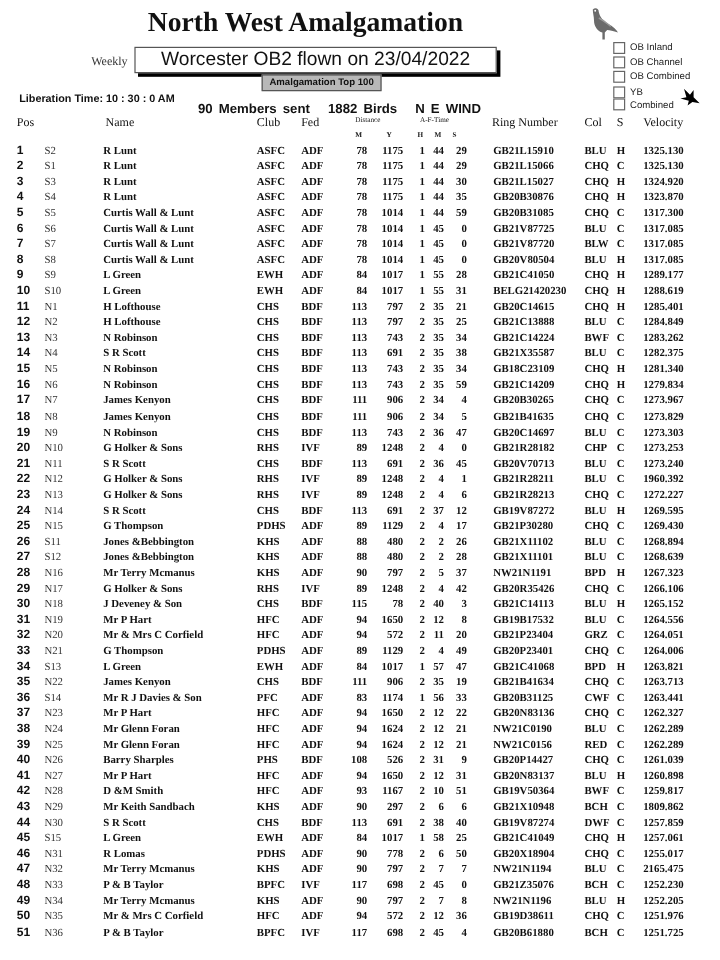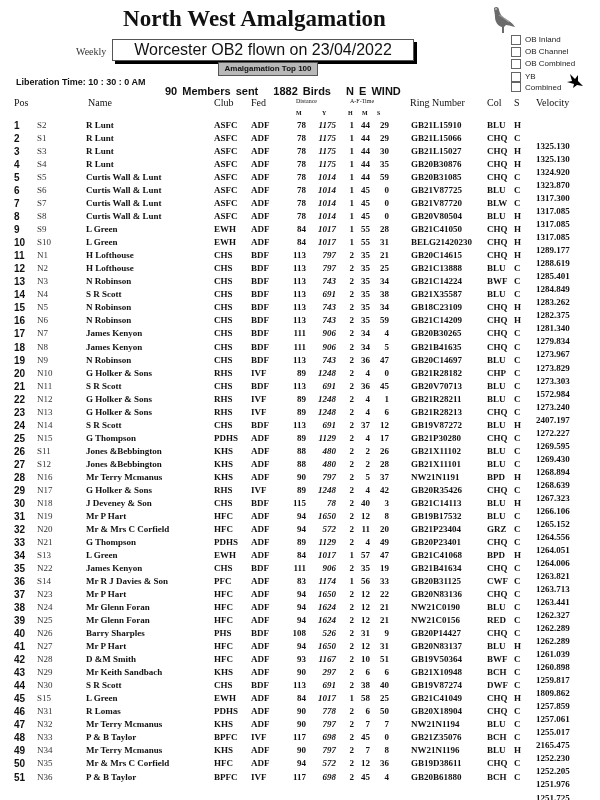--- a/index.html
+++ b/index.html
@@ -21,28 +21,28 @@
     .hdr { position: absolute; top: 97px; font-weight: normal; font-size: 10px; text-align: center; }
     .subhdr { position: absolute; top: 110px; font-weight: bold; font-size: 6px; }
     .row { position: absolute; left: 0; width: 600px; height: 13px; font-size: 9px; font-weight: bold; line-height: 13px; }
     .row span { position: absolute; white-space: nowrap; }
     .c-pos { left: 14px; font-family: "Liberation Sans", sans-serif; font-size: 10px; }
     .c-sec { left: 37px; font-weight: normal; color: #333; }
     .c-name { left: 75px; margin-left: 11px; }
     .c-club { left: 214px; }
     .c-fed { left: 251px; }
     .c-m { left: 284px; width: 22px; text-align: right; }
-    .c-y { left: 310px; width: 26px; text-align: right; font-style: italic; }
+    .c-y { left: 310px; width: 26px; text-align: right; }
     .c-h { left: 346px; width: 8px; text-align: right; }
     .c-mi { left: 357px; width: 13px; text-align: right; }
     .c-s { left: 375px; width: 14px; text-align: right; }
     .c-ring { left: 411px; }
     .c-col { left: 487px; text-align: right; }
     .c-st { left: 514px; }
-    .c-vel { left: 536px; margin-top: 21px; }
+    .c-vel { left: 536px; }
   </style>
 </head>
 <body>
 
 <div class="title">North West Amalgamation</div>
 
 <svg class="pigeon" viewBox="0 0 26 30">
   <path d="M5 3 C7 1 10 2 10 5 C11 9 13 12 18 15 C22 17 25 20 26 22 C22 21 19 20 17 20 L15 22 L15 28 L13 28 L13 22 C9 21 6 17 6 12 C6 9 5 6 5 3 Z" fill="#6b6b6b"></path>
   <circle cx="7" cy="4" r="0.8" fill="#fff"></circle>
   <path d="M10 10 C14 12 16 14 20 17" stroke="#9a9a9a" stroke-width="1.2" fill="none"></path>
@@ -416,21 +416,21 @@
       <span class="c-club">RHS</span>
       <span class="c-fed">IVF</span>
       <span class="c-m">89</span>
       <span class="c-y">1248</span>
       <span class="c-h">2</span>
       <span class="c-mi">4</span>
       <span class="c-s">0</span>
       <span class="c-ring">GB21R28182</span>
       <span class="c-col">CHP</span>
       <span class="c-st">C</span>
-      <span class="c-vel">1572.984</span>
+      <span class="c-vel">1273.253</span>
     </div>
     <div class="row" style="top: 379.6px;">
       <span class="c-pos">21</span>
       <span class="c-sec">N11</span>
       <span class="c-name">S R Scott</span>
       <span class="c-club">CHS</span>
       <span class="c-fed">BDF</span>
       <span class="c-m">113</span>
       <span class="c-y">691</span>
       <span class="c-h">2</span>
@@ -448,21 +448,21 @@
       <span class="c-club">RHS</span>
       <span class="c-fed">IVF</span>
       <span class="c-m">89</span>
       <span class="c-y">1248</span>
       <span class="c-h">2</span>
       <span class="c-mi">4</span>
       <span class="c-s">1</span>
       <span class="c-ring">GB21R28211</span>
       <span class="c-col">BLU</span>
       <span class="c-st">C</span>
-      <span class="c-vel">2407.197</span>
+      <span class="c-vel">1960.392</span>
     </div>
     <div class="row" style="top: 405.66px;">
       <span class="c-pos">23</span>
       <span class="c-sec">N13</span>
       <span class="c-name">G Holker &amp; Sons</span>
       <span class="c-club">RHS</span>
       <span class="c-fed">IVF</span>
       <span class="c-m">89</span>
       <span class="c-y">1248</span>
       <span class="c-h">2</span>

